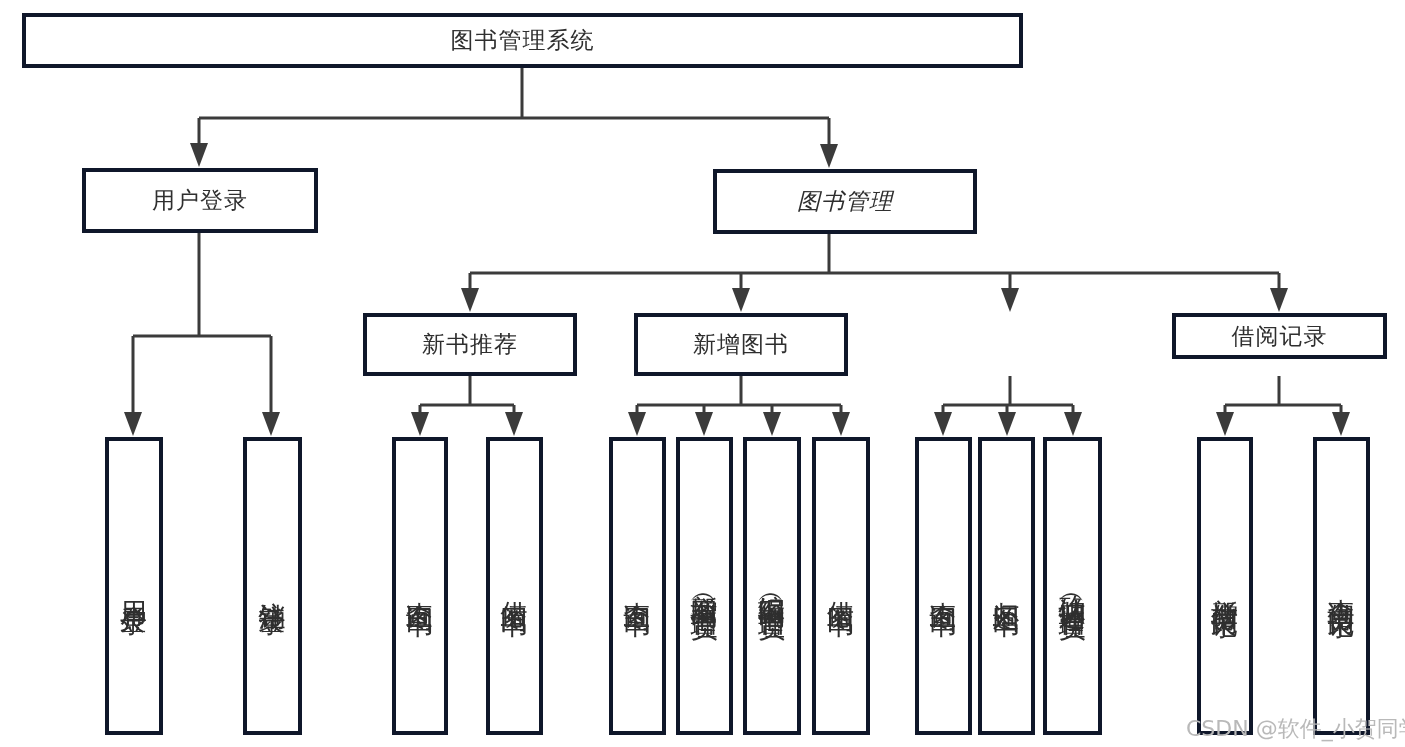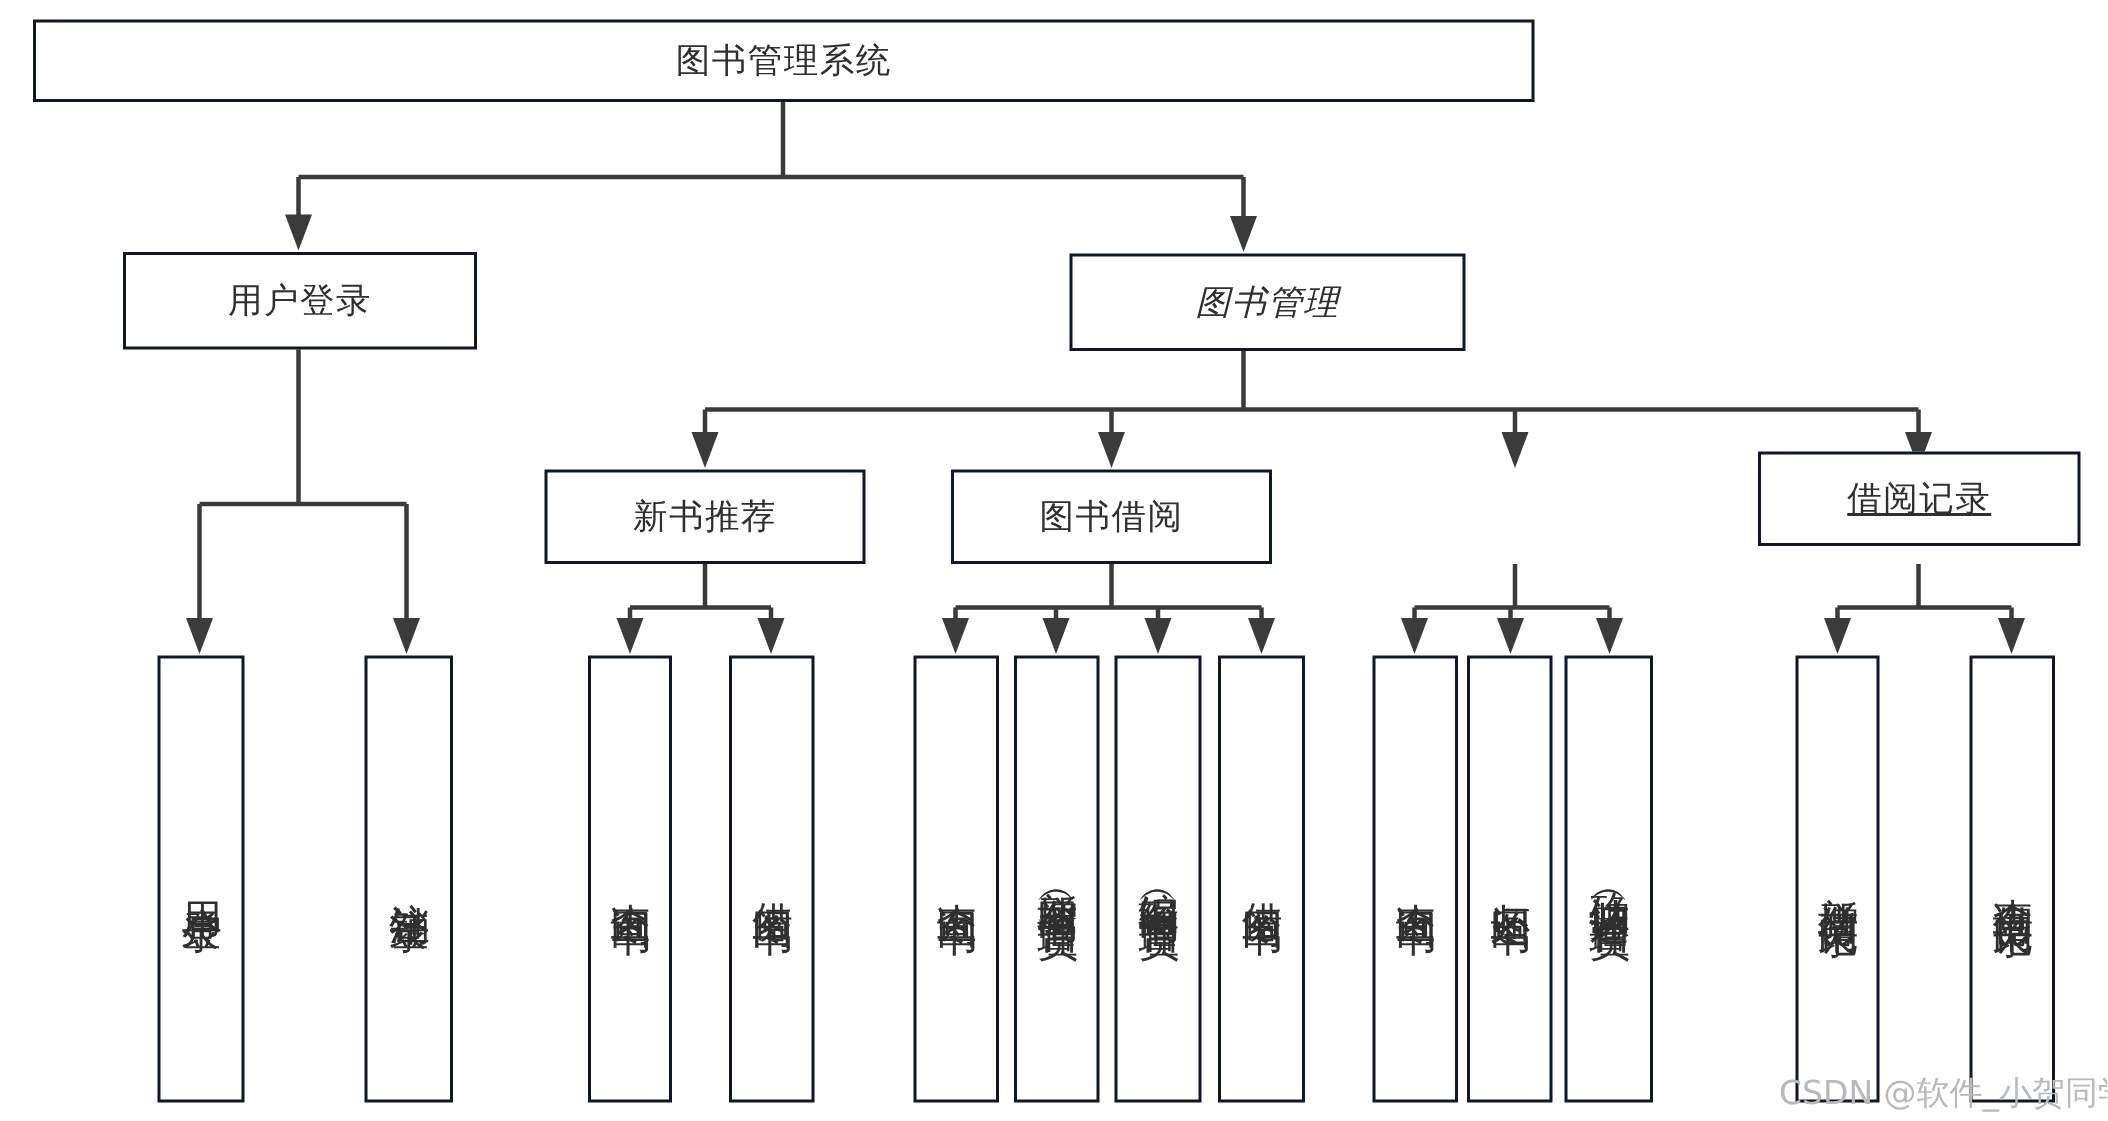--- a/index.html
+++ b/index.html
@@ -17,21 +17,21 @@
   }
   .connector-svg {
     position: absolute;
     left: 0;
     top: 0;
     z-index: 0;
   }
   .node {
     position: absolute;
     box-sizing: border-box;
-    border: 2px solid #0f172a;
+    border: 4px solid #0f172a;
     background: #ffffff;
     color: #2f2f2f;
     display: flex;
     align-items: center;
     justify-content: center;
     z-index: 1;
   }
   .h-node {
     font-size: 23px;
     letter-spacing: 1px;
@@ -98,22 +98,22 @@
       <polygon points="1332,412 1350,412 1341,436"></polygon>
     </g>
   </svg>
 
   <div class="node h-node" style="left:22px; top:13px; width:1001px; height:55px;">图书管理系统</div>
 
   <div class="node h-node" style="left:82px; top:168px; width:236px; height:65px;">用户登录</div>
   <div class="node h-node" style="left:713px; top:169px; width:264px; height:65px;font-style:italic;">图书管理</div>
 
   <div class="node h-node" style="left:363px; top:313px; width:214px; height:63px;text-align:right;">新书推荐</div>
-  <div class="node h-node" style="left:634px; top:313px; width:214px; height:63px;">图书借阅</div>
-  <div class="node h-node" style="left:1172px; top:301px; width:215px; height:63px;text-decoration:underline;">借阅记录</div>
+  <div class="node h-node" style="left:634px; top:313px; width:214px; height:63px;">新增图书</div>
+  <div class="node h-node" style="left:1172px; top:313px; width:215px; height:46px;">借阅记录</div>
 
   <div class="node v-node" style="left:105px; top:437px; width:58px; height:298px;">用户登录</div>
   <div class="node v-node" style="left:243px; top:437px; width:59px; height:298px;">注销登录</div>
 
   <div class="node v-node" style="left:392px; top:437px; width:56px; height:298px;">查询图书</div>
   <div class="node v-node" style="left:486px; top:437px; width:57px; height:298px;">借阅图书</div>
 
   <div class="node v-node" style="left:609px; top:437px; width:57px; height:298px;">查询图书</div>
   <div class="node v-node" style="left:676px; top:437px; width:57px; height:298px;">新增图书（管理员）</div>
   <div class="node v-node" style="left:743px; top:437px; width:58px; height:298px;">编辑图书（管理员）</div>

